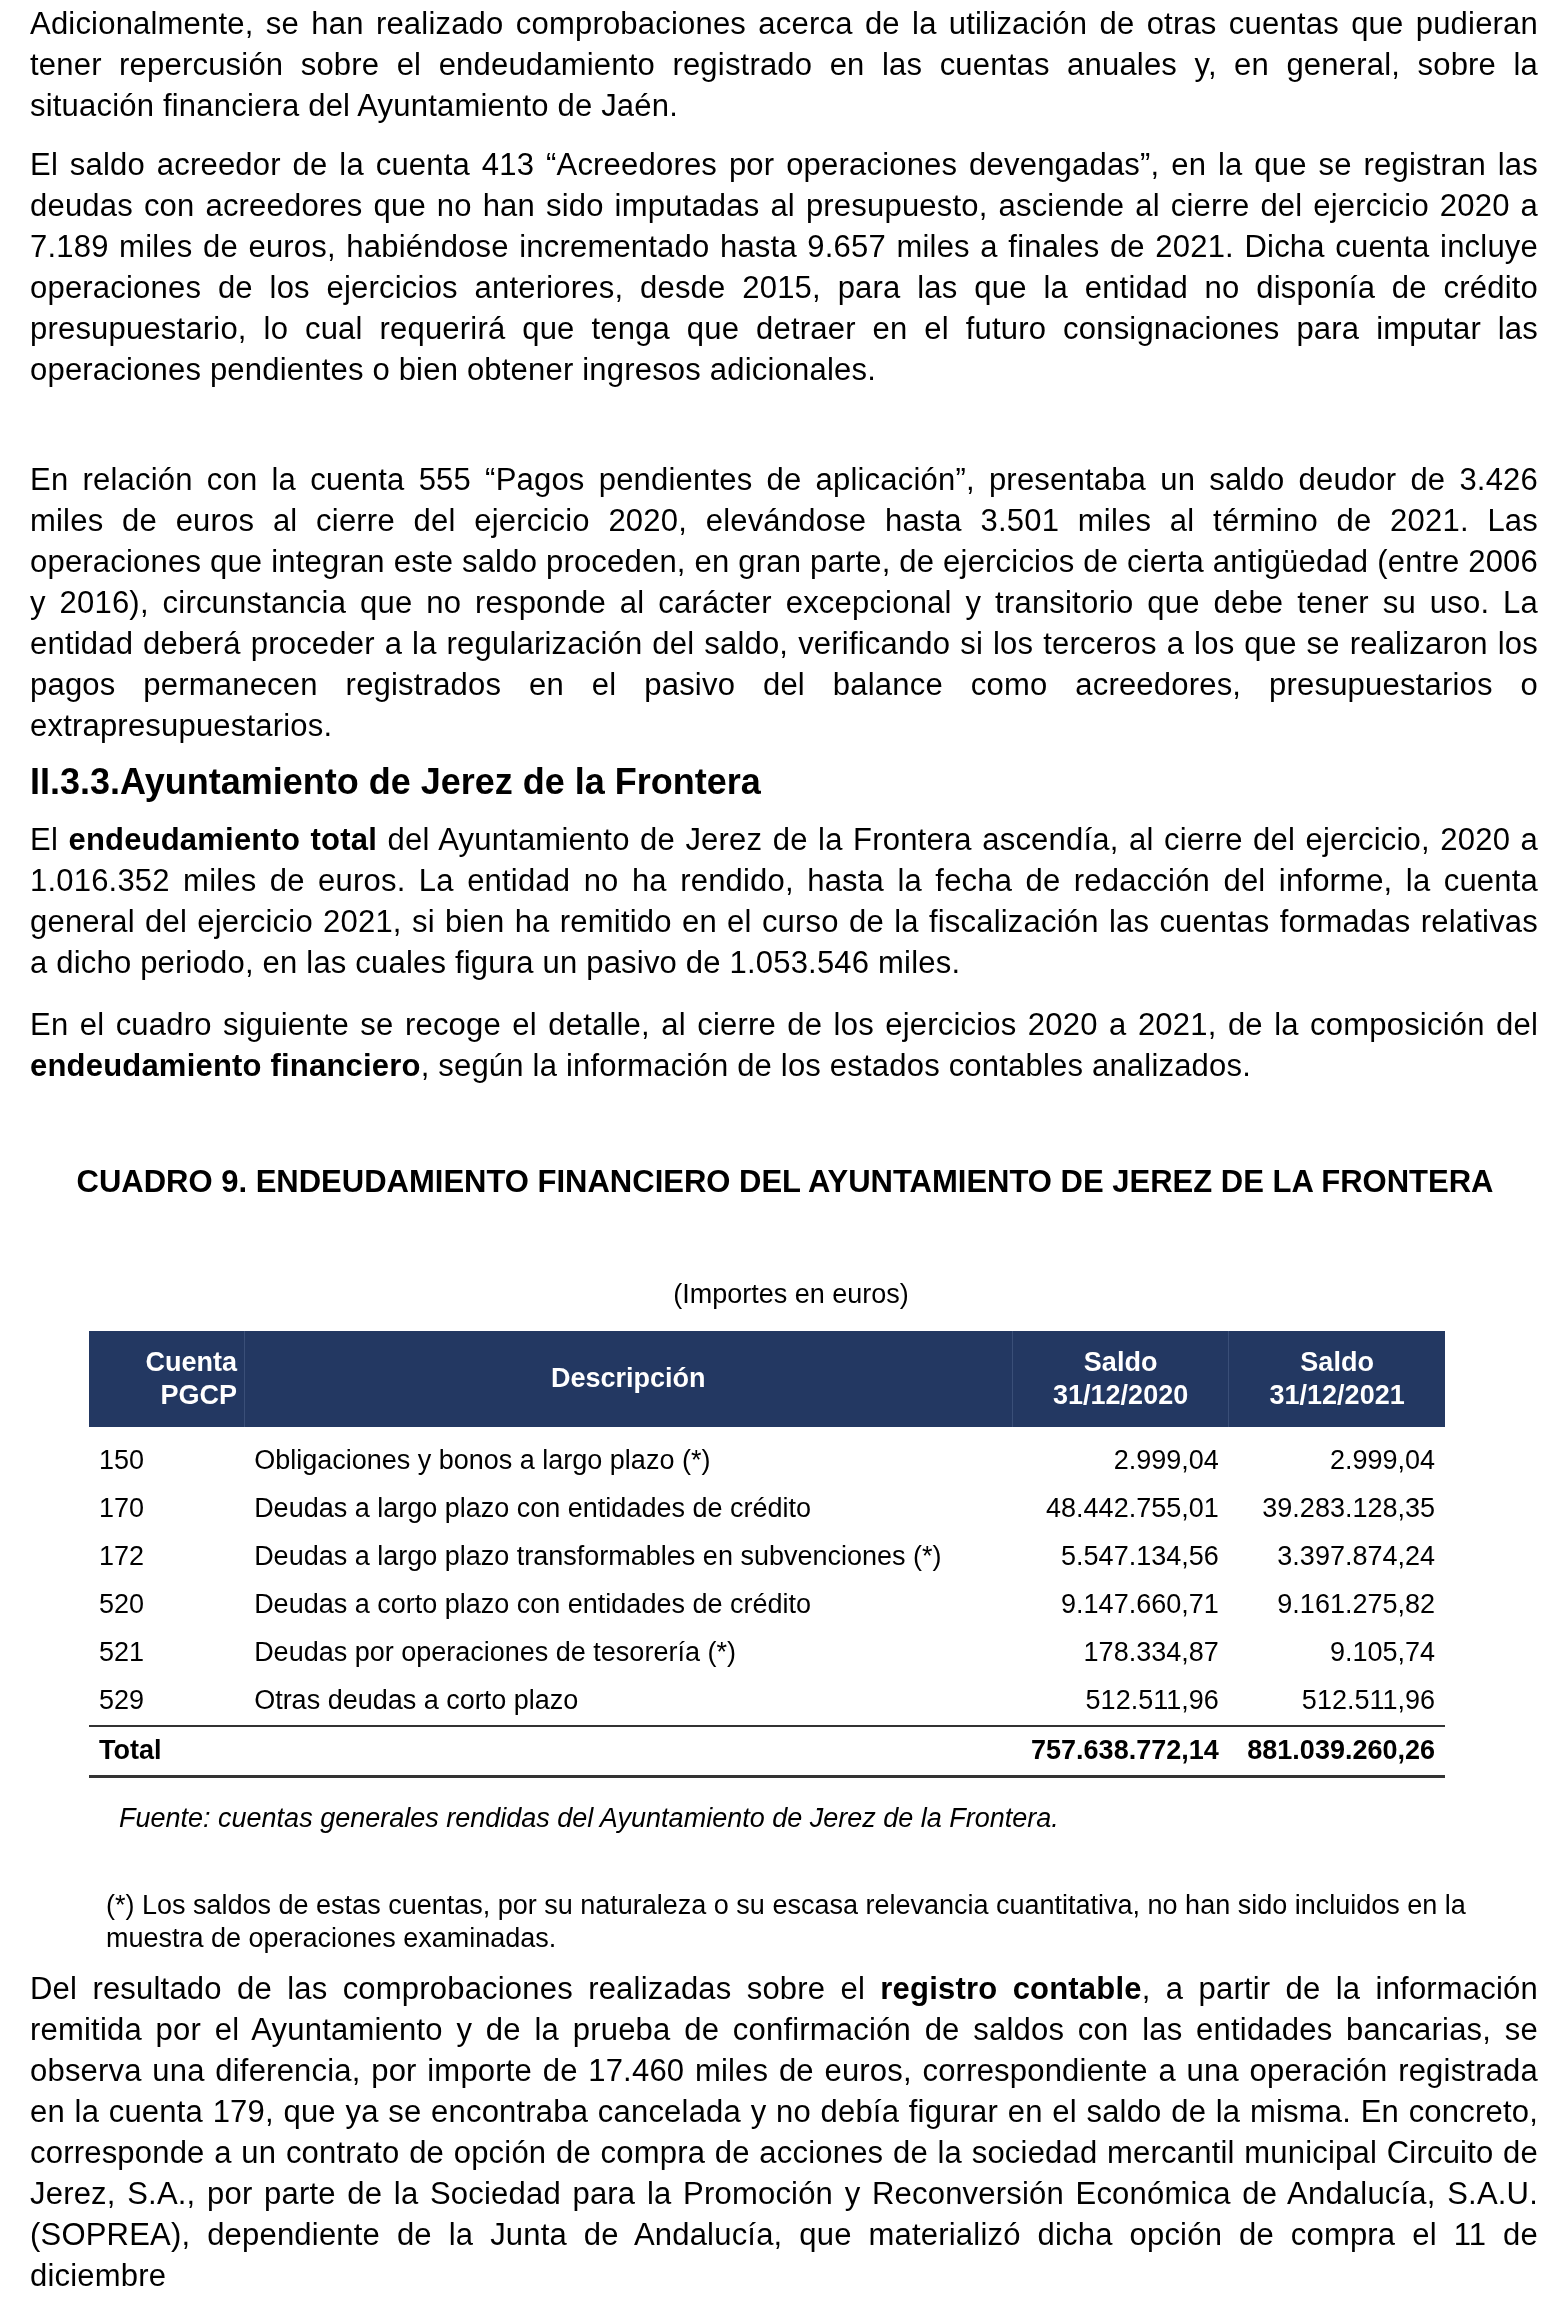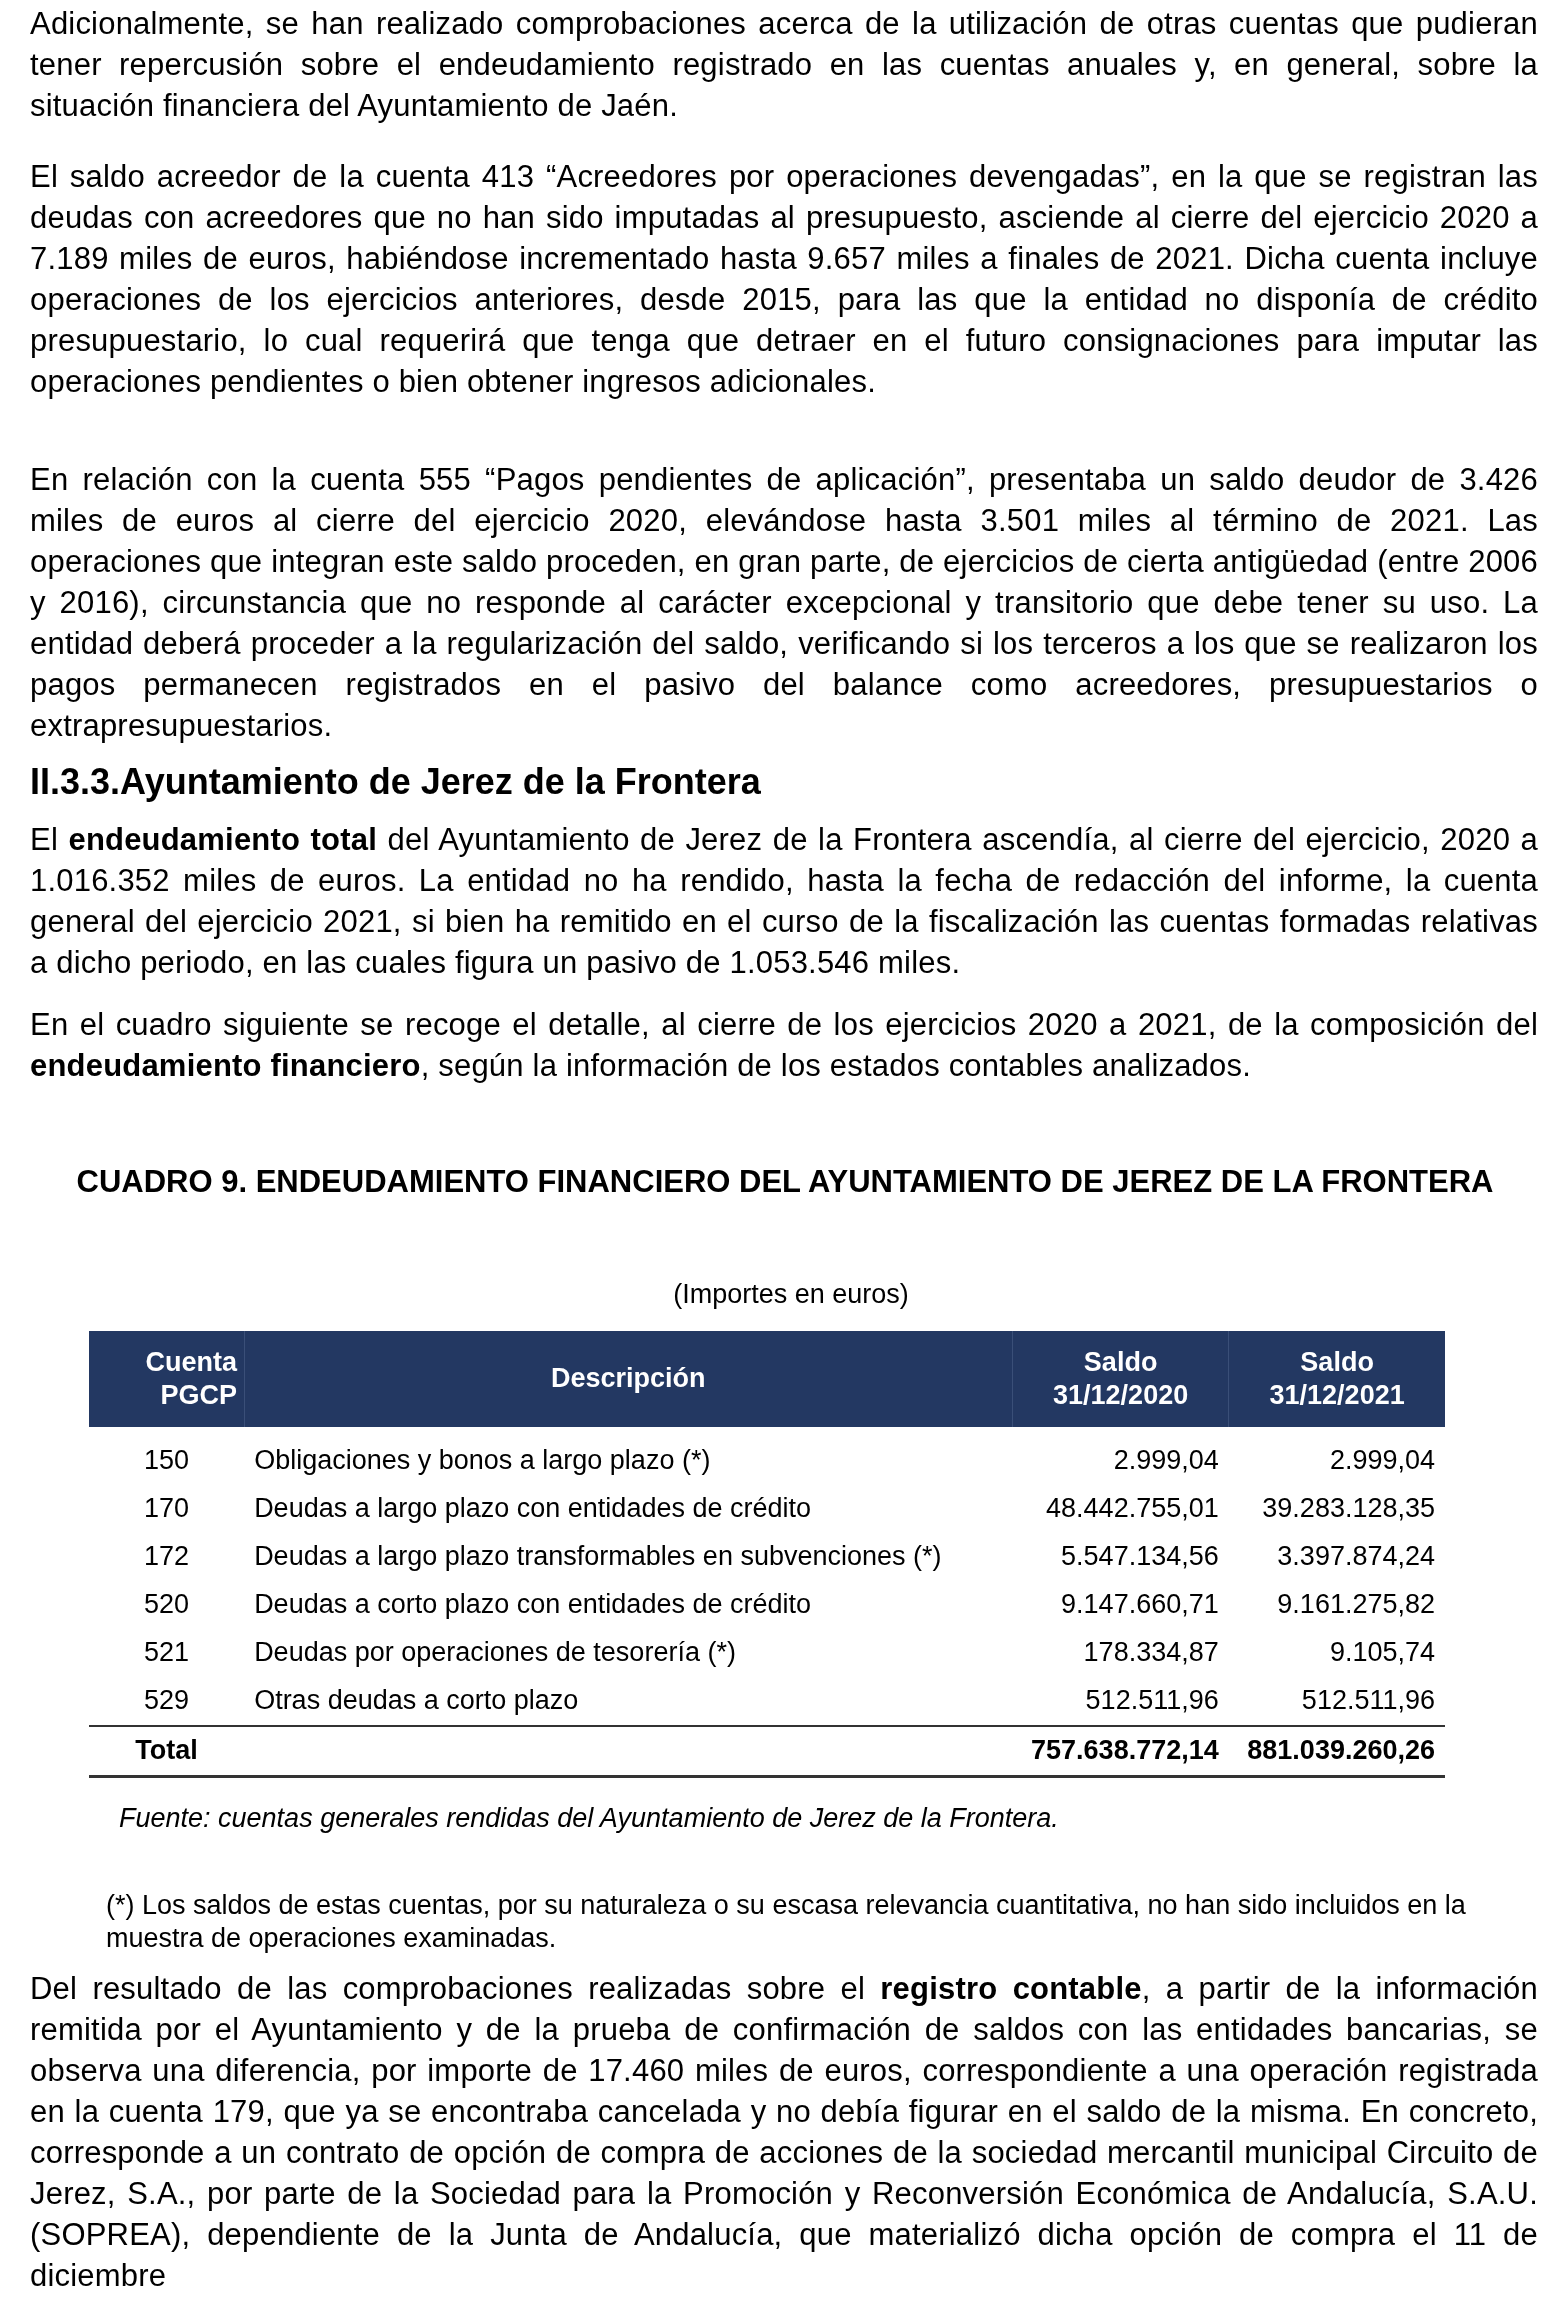--- a/index.html
+++ b/index.html
@@ -6,21 +6,21 @@
   body {
     width: 1569px; height: 2319px; overflow: hidden; position: relative;
     font-family: "Liberation Sans", sans-serif; color: #000;
   }
   .page { position: absolute; left: 30px; top: 0; width: 1508px; }
   p.para {
     margin: 0; font-size: 31px; line-height: 41px; text-align: justify;
     text-align-last: left; letter-spacing: 0.2px;
   }
   .p1 { position: absolute; top: 3.3px; }
-  .p2 { position: absolute; top: 156px; }
+  .p2 { position: absolute; top: 144px; }
   .p3 { position: absolute; top: 459px; }
   .heading { position: absolute; top: 762px; left: 0; font-weight: bold; font-size: 36px; line-height: 40px; margin: 0; }
   .p4 { position: absolute; top: 819px; }
   .p5 { position: absolute; top: 1004px; }
   .p6 { position: absolute; top: 1968px; }
   b { font-weight: bold; }
 
   .cuadro-title {
     position: absolute; top: 1163px; left: 50px; width: 1470px; margin: 0;
     text-align: center; font-weight: bold; font-size: 31px; line-height: 38px;
@@ -31,21 +31,21 @@
     position: absolute; top: 1331px; left: 89px; width: 1356px;
     border-collapse: collapse; font-size: 27px;
   }
   table.cuadro th {
     background: #233862; color: #ffffff; font-weight: bold; font-size: 27px;
     line-height: 33px; padding: 8.4px 6.7px; height: 79px; text-align: center; vertical-align: middle;
     border-left: 0.8px solid #3a4f78;
   }
   table.cuadro th:first-child { border-left: none; text-align: right; }
   table.cuadro td { line-height: 33px; height: 48px; padding: 0 10px; vertical-align: middle; }
-  td.code { text-align: center; width: 129px; }
+  td.code { width: 129px; }
   td.desc { text-align: left; width: 718px; }
   td.num { text-align: right; width: 167px; }
   tr.first td { padding-top: 10px; }
   tr.total td { font-weight: bold; border-top: 2.5px solid #333; border-bottom: 3.3px solid #333; height: 48px; }
 
   .source { position: absolute; top: 1796px; left: 113px; font-style: italic; font-size: 27px; line-height: 33px; margin: 6px; }
   .note { position: absolute; top: 1889px; left: 106px; width: 1370px; font-size: 27px; line-height: 33px; margin: 0; }
 </style>
 </head>
 <body>

